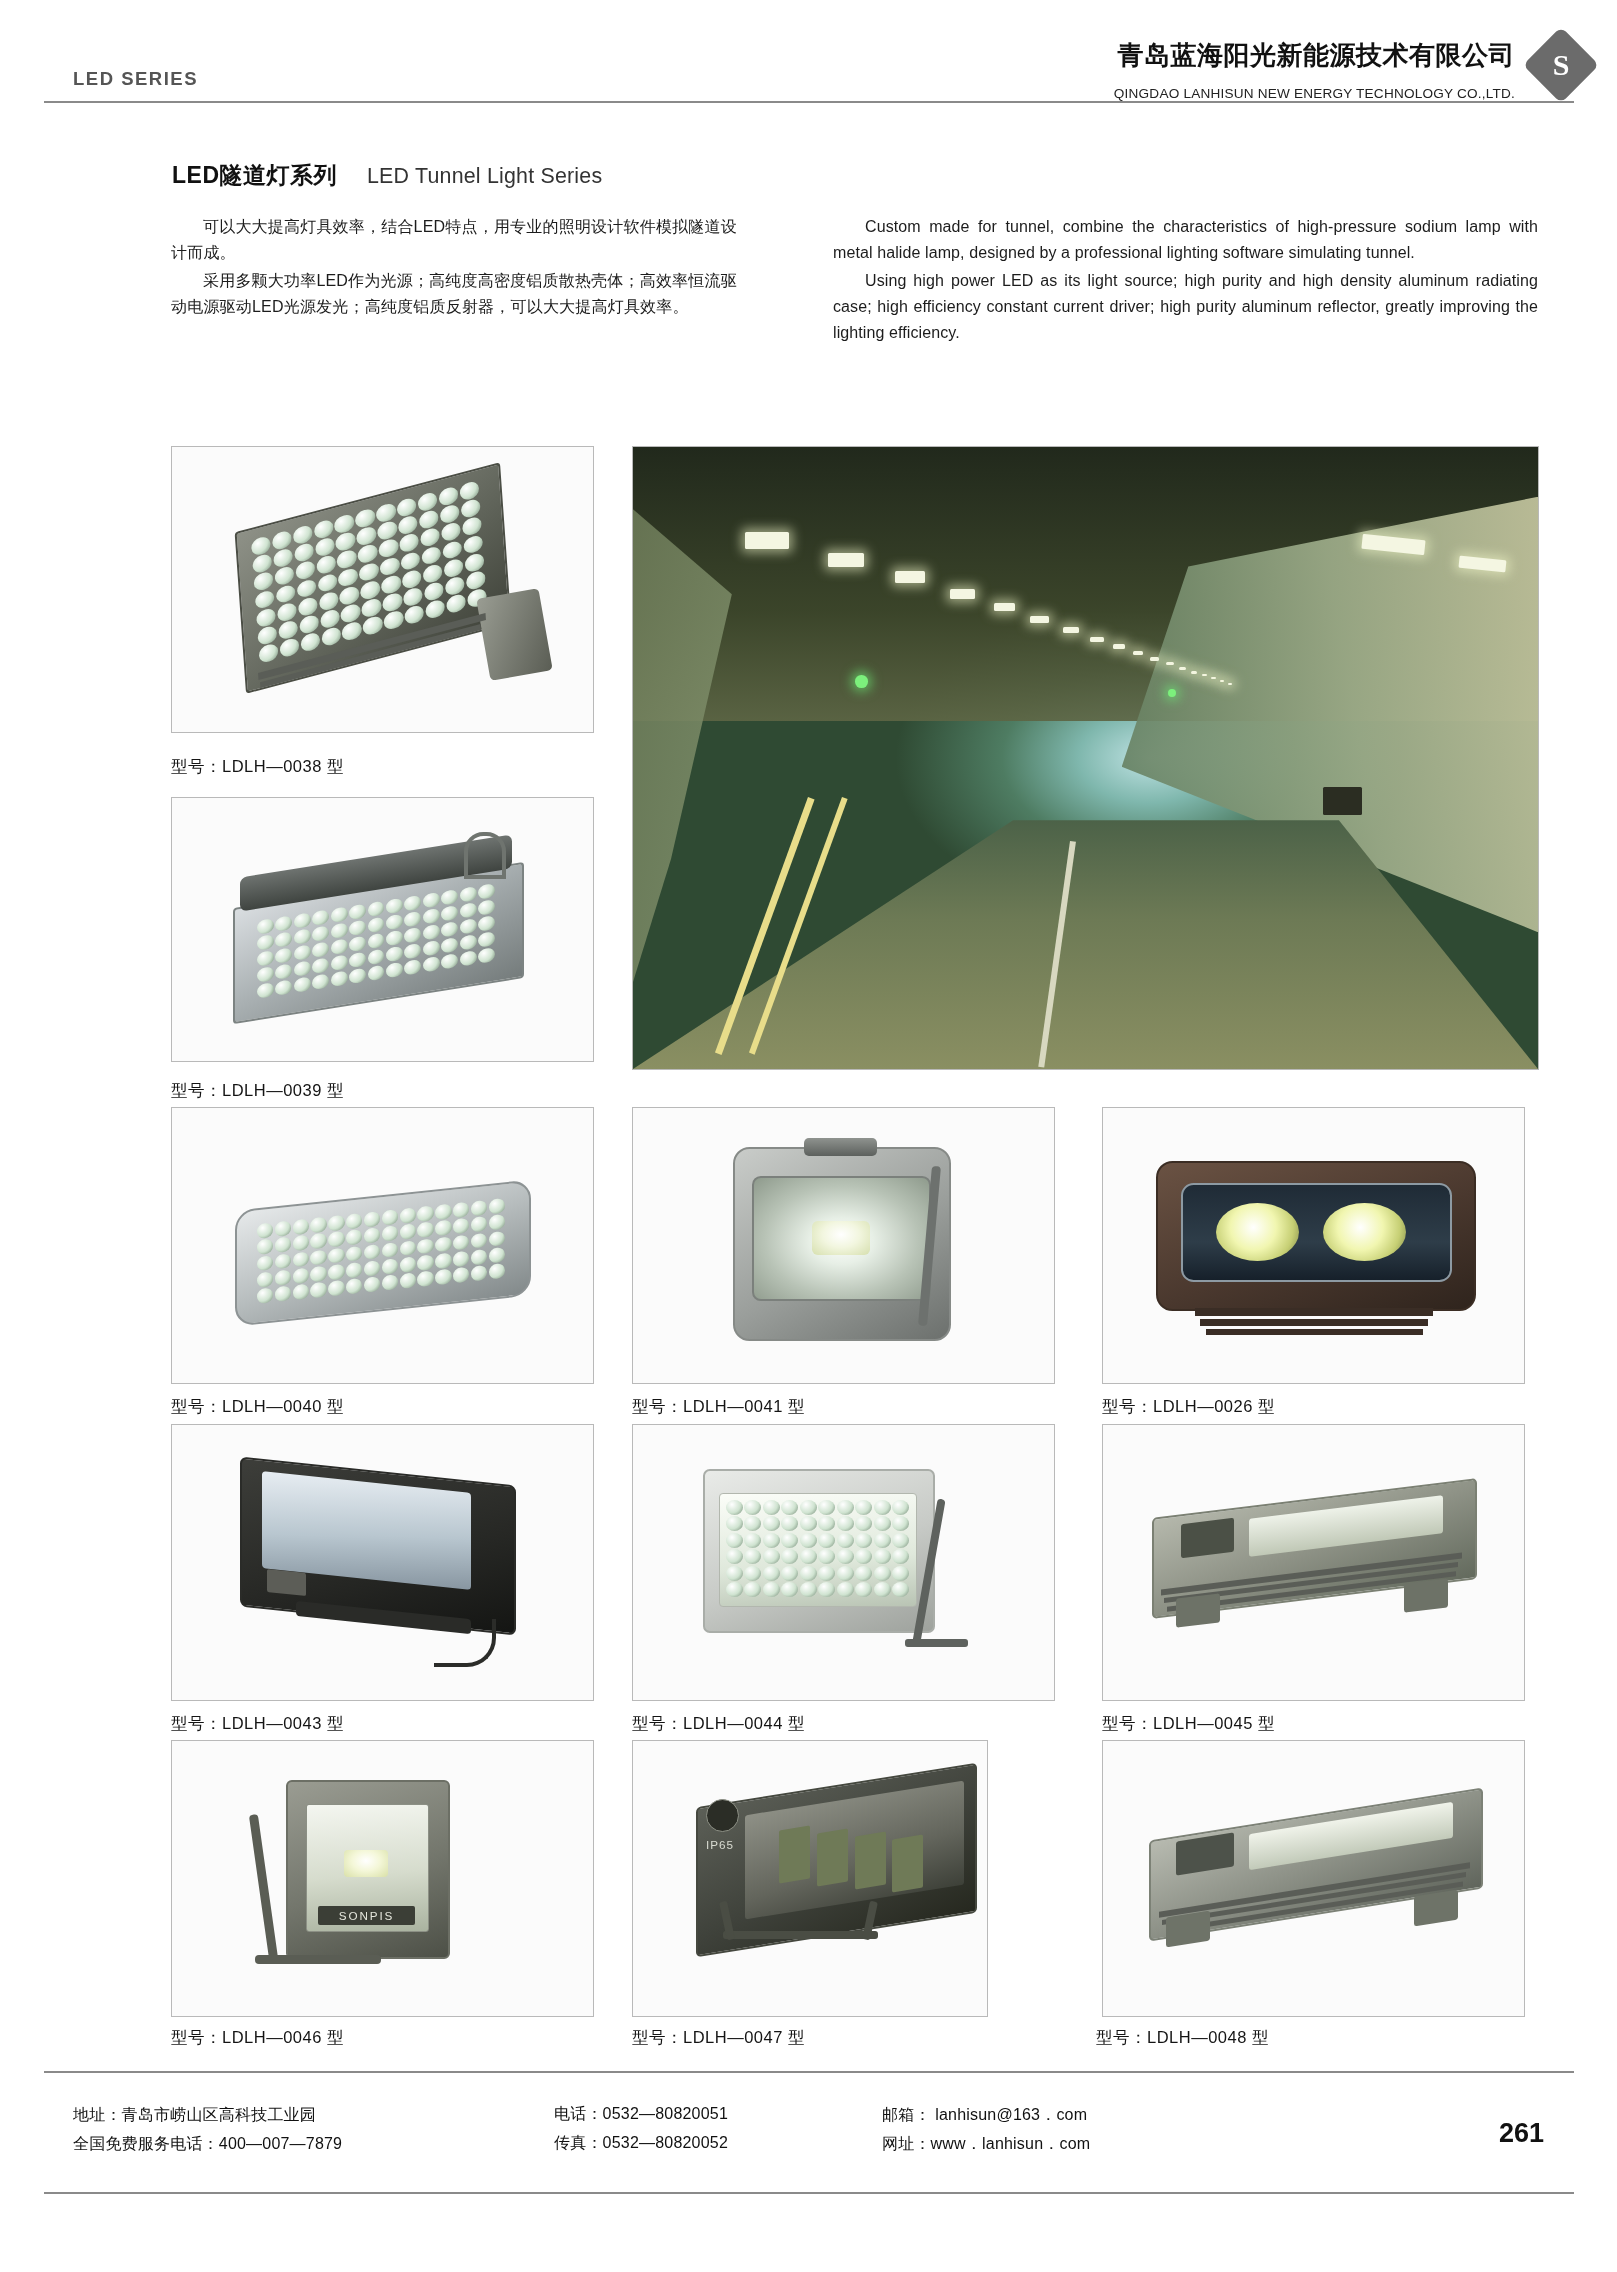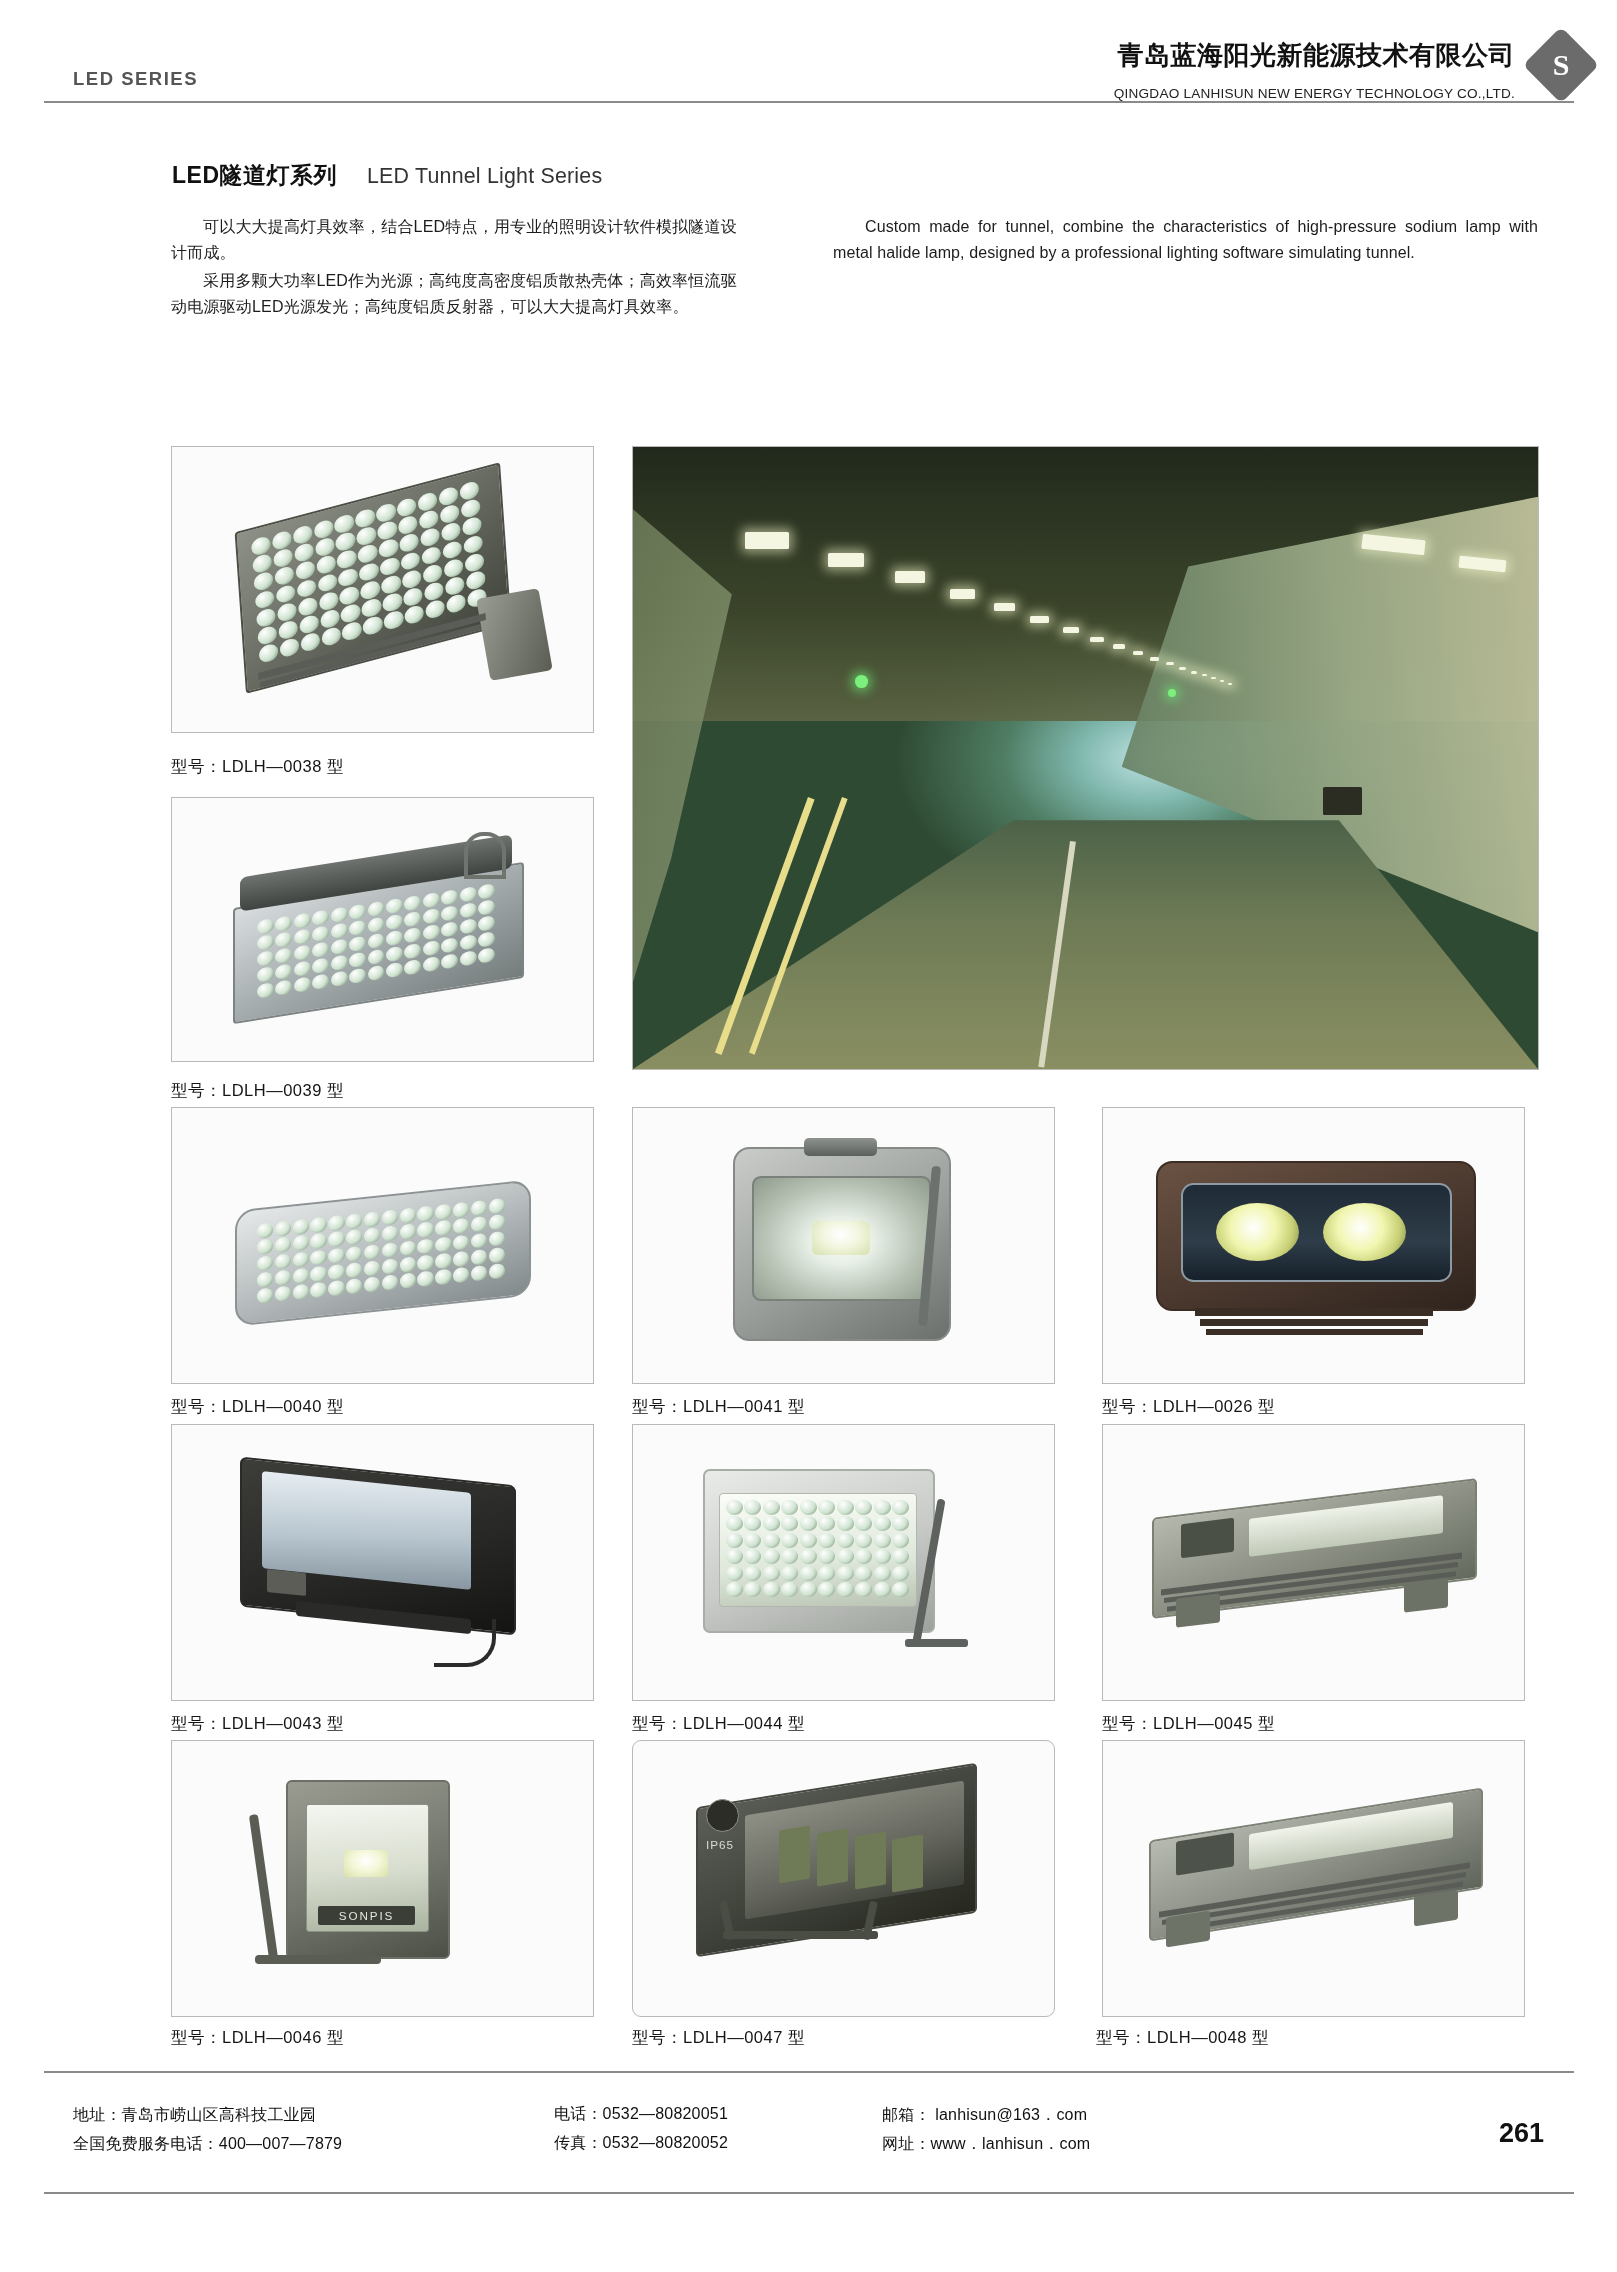--- a/index.html
+++ b/index.html
@@ -313,20 +313,21 @@
     <div class="title-cn">LED隧道灯系列</div>
     <div class="title-en">LED Tunnel Light Series</div>
   </div>
 
   <div class="intro intro-cn">
     <p>可以大大提高灯具效率，结合LED特点，用专业的照明设计软件模拟隧道设计而成。</p>
     <p>采用多颗大功率LED作为光源；高纯度高密度铝质散热壳体；高效率恒流驱动电源驱动LED光源发光；高纯度铝质反射器，可以大大提高灯具效率。</p>
   </div>
   <div class="intro intro-en">
     <p>Custom made for tunnel, combine the characteristics of high-pressure sodium lamp with metal halide lamp, designed by a professional lighting software simulating tunnel.</p>
+    <p>Using high power LED as its light source; high purity and high density aluminum radiating case; high efficiency constant current driver; high purity aluminum reflector, greatly improving the lighting efficiency.</p>
   </div>
 
   <div class="panel" style="left:171px; top:446px; width:423px; height:287px;">
     <div class="art">
       <div class="lamp-body" style="left:68px; top:49px; width:262px; height:160px; background:linear-gradient(150deg,#8e9187 0%,#5f6359 60%,#3f4239 100%); transform:skewY(-11deg) rotate(-4deg); border:2.9px solid #4b4e45;"></div>
       <div class="led-grid" style="left:83px; top:62px; width:228px; height:126px; grid-template-columns:repeat(11,1fr); grid-template-rows:repeat(7,1fr); transform:skewY(-11deg) rotate(-4deg);">
         <div class="led-dot"></div>
           <div class="led-dot"></div>
           <div class="led-dot"></div>
           <div class="led-dot"></div>
@@ -727,21 +728,21 @@
       <div class="lamp-body" style="left:114px; top:39px; width:160px; height:175px; background:linear-gradient(160deg,#9a9c92 0%,#73766c 55%,#4d5047 100%); border-radius:5.8px; border:2.9px solid #6c6f65;"></div>
       <div class="lamp-body" style="left:134px; top:63px; width:121px; height:126px; background:linear-gradient(175deg,#f4f6f0 0%,#d6dccd 55%,#aab3a0 100%); border-radius:2.9px; border:1.9px solid #8c9085;"></div>
       <div class="lamp-body" style="left:172px; top:109px; width:44px; height:27px; background:radial-gradient(ellipse at 50% 40%, #ffffff 0%, #f4f7d8 45%, #d9e0a8 100%); border-radius:3.9px;"></div>
       <div class="lamp-body" style="left:146px; top:165px; width:97px; height:19.4px; background:#3b3e36; border-radius:1.9px; color:#e4e6dc; font-size:11.7px; letter-spacing:1.9px; display:flex; align-items:center; justify-content:center;">SONPIS</div>
       <div class="lamp-body" style="left:87px; top:73px; width:8.7px; height:146px; background:#5a5d54; transform:rotate(-8deg); border-radius:3.9px;"></div>
       <div class="lamp-body" style="left:83px; top:214px; width:126px; height:8.7px; background:#5a5d54; border-radius:3.9px;"></div>
     </div>
   </div>
   <div class="caption" style="left:171px; top:2027px;">型号：LDLH—0046 型</div>
 
-  <div class="panel" style="left:632px; top:1740px; width:423px; height:277px;border-radius:9px;">
+  <div class="panel" style="left:632px; top:1740px; width:356px; height:277px;">
     <div class="art">
       <div class="lamp-body" style="left:63px; top:44px; width:277px; height:146px; background:linear-gradient(160deg,#5c5f57 0%,#3e413a 55%,#26281f 100%); transform:skewY(-9deg); border-radius:4.9px; border:2.4px solid #45483f;"></div>
       <div class="lamp-body" style="left:112px; top:57px; width:219px; height:104px; background:linear-gradient(170deg,#8e9086 0%,#63655c 60%,#3d4038 100%); transform:skewY(-9deg); border-radius:2.9px;"></div>
       <div class="lamp-body" style="left:146px; top:87px; width:31px; height:53px; background:#6f7a57; transform:skewY(-9deg); border-radius:1.9px;"></div>
       <div class="lamp-body" style="left:184px; top:90px; width:31px; height:53px; background:#6f7a57; transform:skewY(-9deg); border-radius:1.9px;"></div>
       <div class="lamp-body" style="left:222px; top:93px; width:31px; height:53px; background:#6f7a57; transform:skewY(-9deg); border-radius:1.9px;"></div>
       <div class="lamp-body" style="left:259px; top:96px; width:31px; height:53px; background:#6f7a57; transform:skewY(-9deg); border-radius:1.9px;"></div>
       <div class="lamp-body" style="left:73px; top:58px; width:31px; height:31px; background:#2b2d26; border-radius:50%; border:1.5px solid #8e9186;"></div>
       <div class="lamp-body" style="left:73px; top:95px; width:53px; height:16.5px; color:#d9dcd2; font-size:11.7px; letter-spacing:1px; display:flex; align-items:center;">IP65</div>
       <div class="lamp-body" style="left:90px; top:190px; width:155px; height:7.8px; background:#4a4d44; border-radius:2.9px;"></div>

